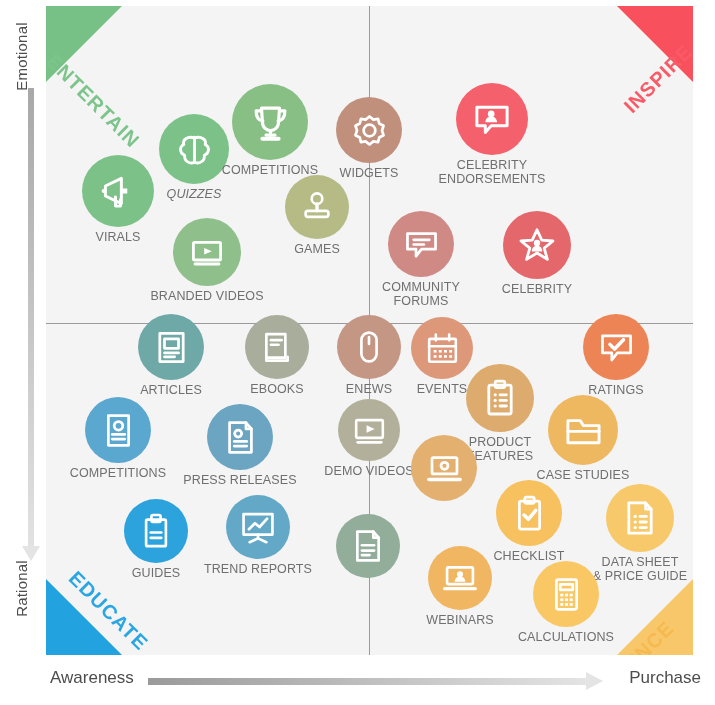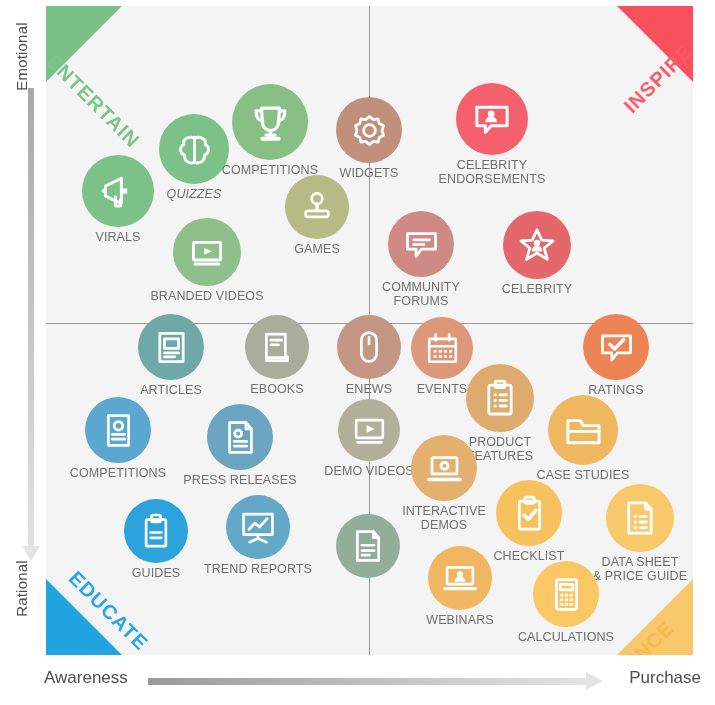--- a/index.html
+++ b/index.html
@@ -26,21 +26,21 @@
     background:linear-gradient(to bottom,#a8a8a8,#e2e2e2);
   }
   .v-arrow-head{
     position:absolute;left:22px;top:546px;
     width:0;height:0;border-left:9px solid transparent;
     border-right:9px solid transparent;border-top:15px solid #e4e4e4;
   }
 
   .h-axis{position:absolute;left:0;top:660px;width:715px;height:45px;}
   .h-label{position:absolute;top:8px;font-size:17px;color:#4d4d4d;}
-  .h-label.left{left:44px;}
+  .h-label.left{left:50px;}
   .h-label.right{right:14px;text-align:right;}
   .h-arrow{
     position:absolute;left:148px;top:18px;width:440px;height:7px;
     background:linear-gradient(to right,#9a9a9a,#e4e4e4);
   }
   .h-arrow-head{
     position:absolute;left:586px;top:12px;
     width:0;height:0;border-top:9px solid transparent;
     border-bottom:9px solid transparent;border-left:17px solid #e4e4e4;
   }
@@ -413,22 +413,20 @@
         <div class="node" style="left: 365px; top: 429px; width: 66px; height: 66px;">
           <div class="bubble" style="left: 0px; top: 0px; width: 66px; height: 66px; background: rgb(227, 176, 112);">
             <span>
               <svg width="39" height="39" viewBox="0 0 100 100">
                 <rect x="18" y="22" width="64" height="42" rx="3" style="fill:none;stroke:#fff;stroke-width:7;stroke-linecap:round;stroke-linejoin:round"></rect>
                 <circle cx="50" cy="43" r="9" style="fill:none;stroke:#fff;stroke-width:7;stroke-linecap:round;stroke-linejoin:round"></circle>
                 <path d="M10 78 L90 78" style="fill:none;stroke:#fff;stroke-width:7;stroke-linecap:round;stroke-linejoin:round;stroke-width:9"></path>
               </svg>
             </span>
           </div>
-          <div class="cap" style="top: 70px;">INTERACTIVE
-DEMOS</div>
         </div>
         <div class="node" style="left: 450px; top: 474px; width: 66px; height: 66px;">
           <div class="bubble" style="left: 0px; top: 0px; width: 66px; height: 66px; background: rgb(246, 193, 94);">
             <span>
               <svg width="39" height="39" viewBox="0 0 100 100">
                 <rect x="24" y="18" width="52" height="72" rx="5" style="fill:none;stroke:#fff;stroke-width:7;stroke-linecap:round;stroke-linejoin:round"></rect>
                 <rect x="38" y="8" width="24" height="16" rx="4" style="fill:none;stroke:#fff;stroke-width:7;stroke-linecap:round;stroke-linejoin:round"></rect>
                 <path d="M36 54 L47 65 L66 42" style="fill:none;stroke:#fff;stroke-width:7;stroke-linecap:round;stroke-linejoin:round;stroke-width:9"></path>
               </svg>
             </span>

